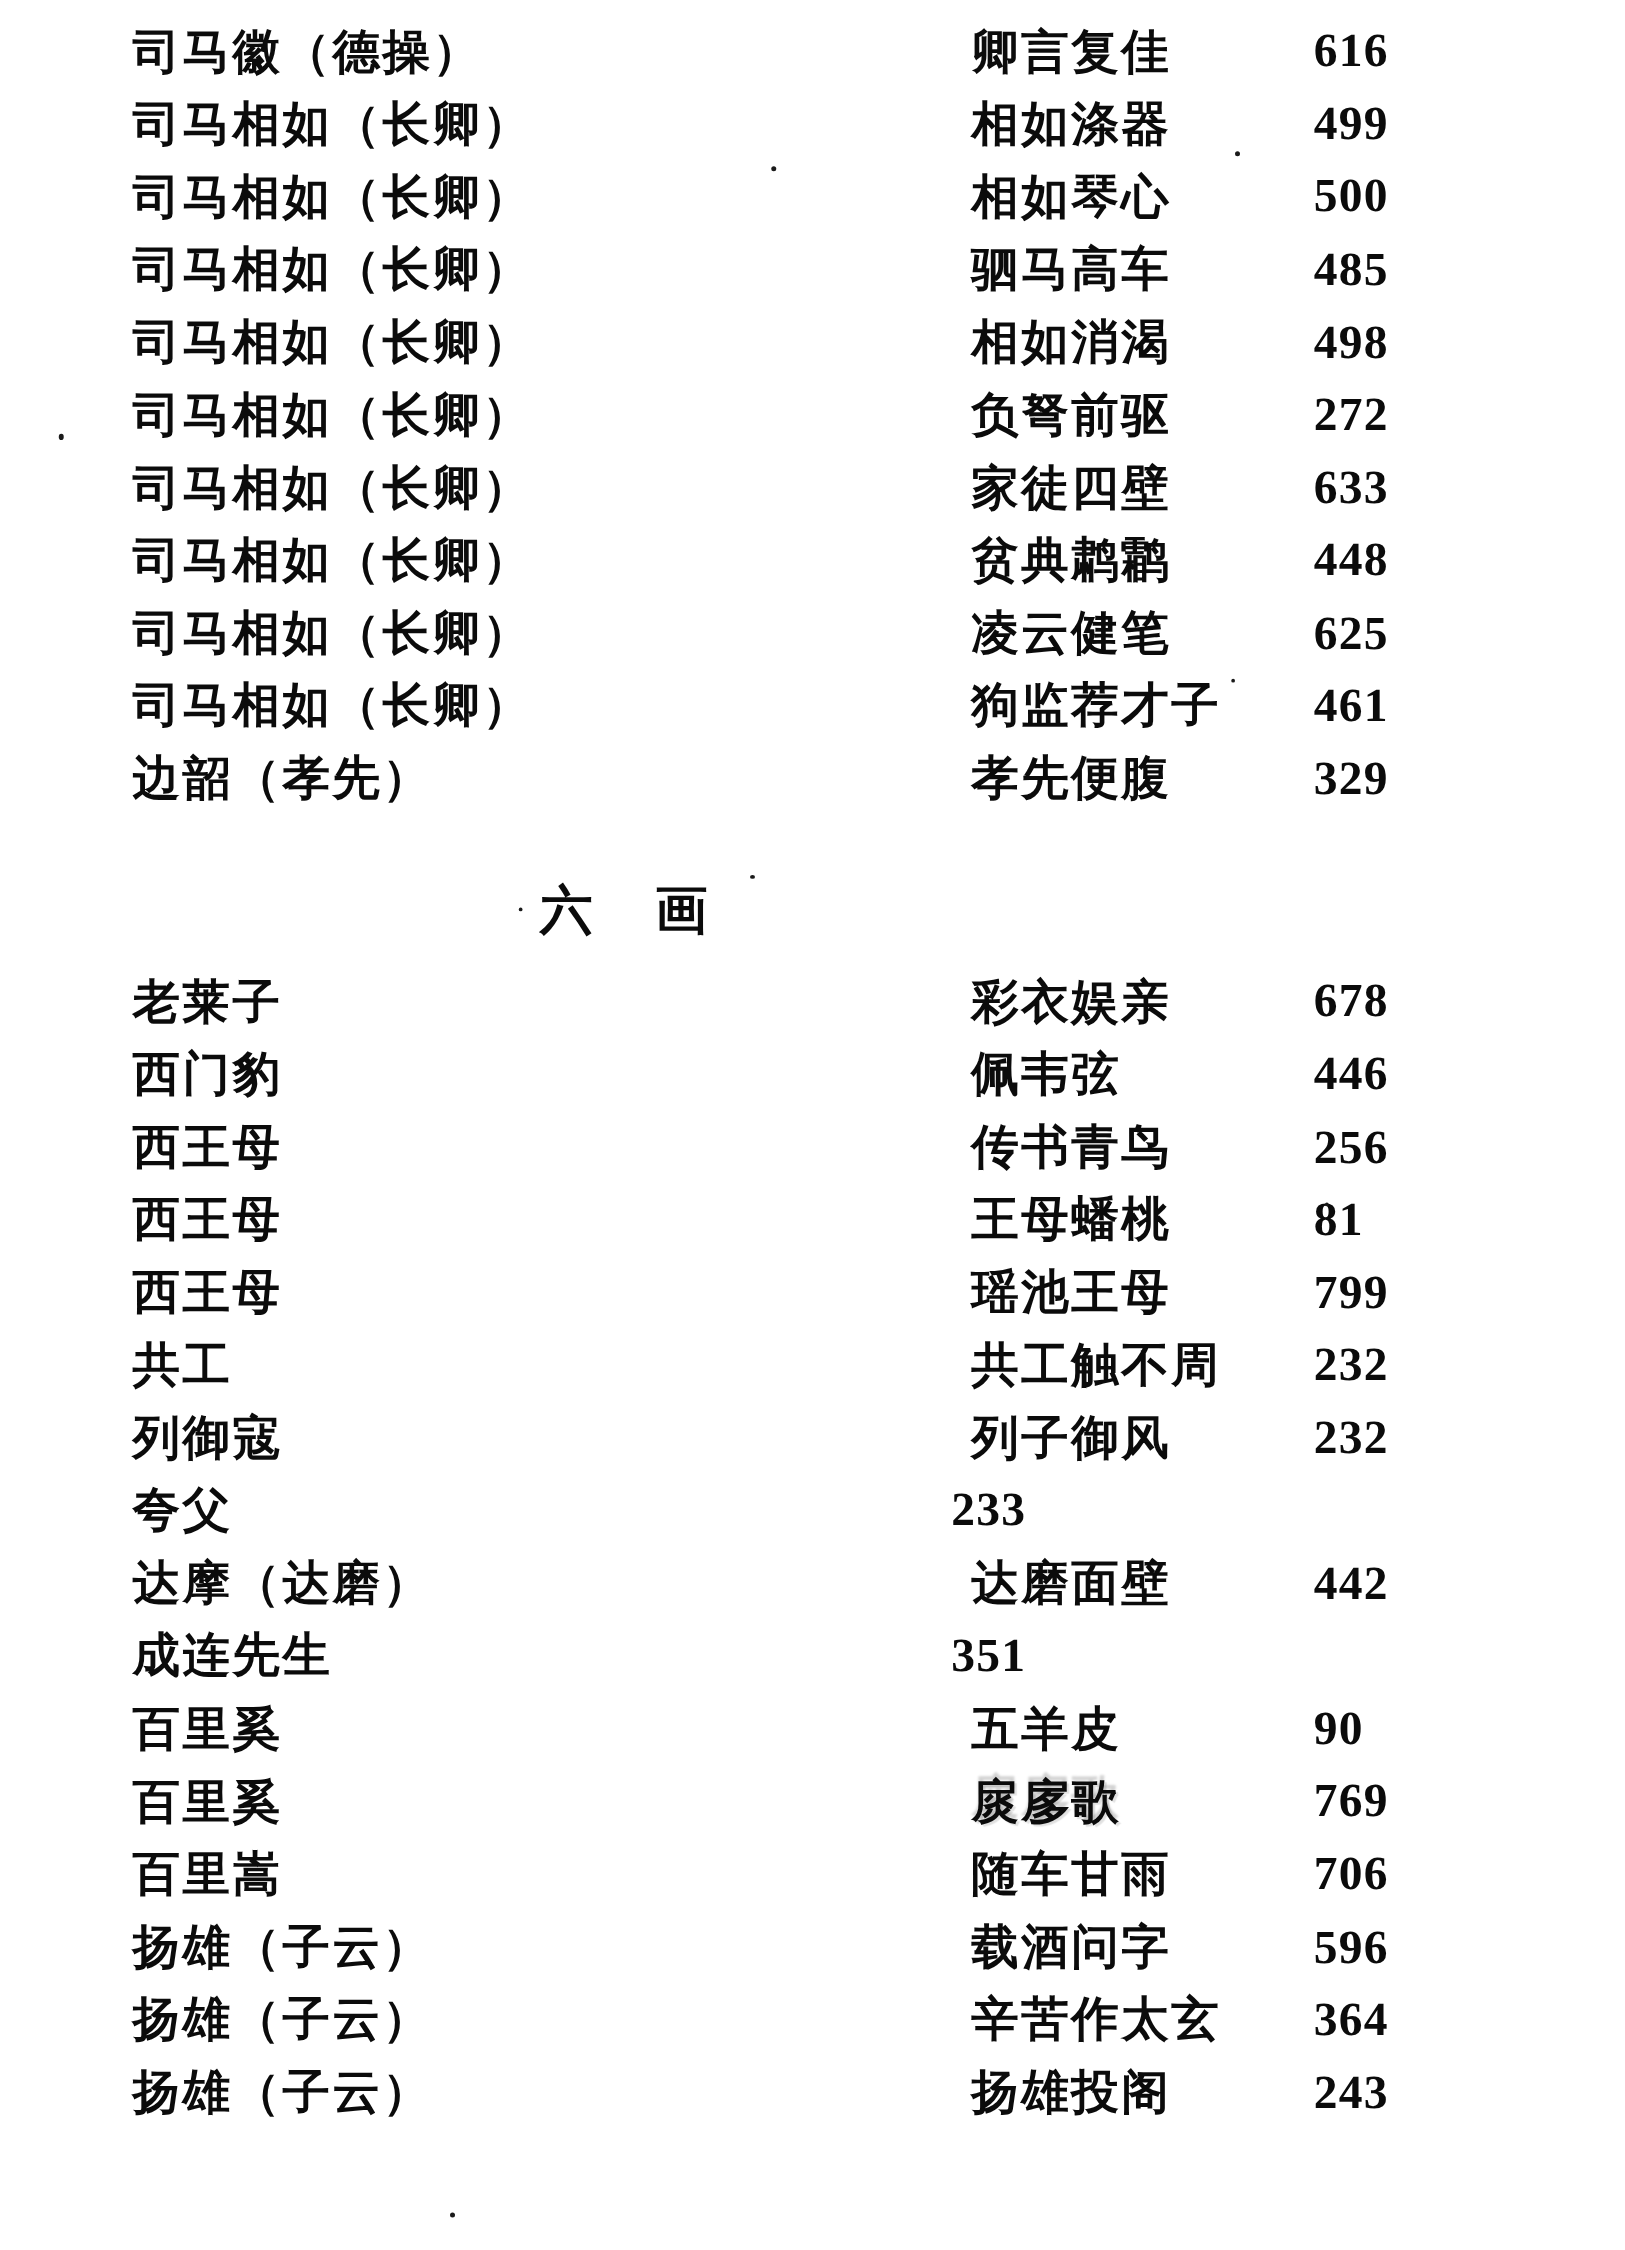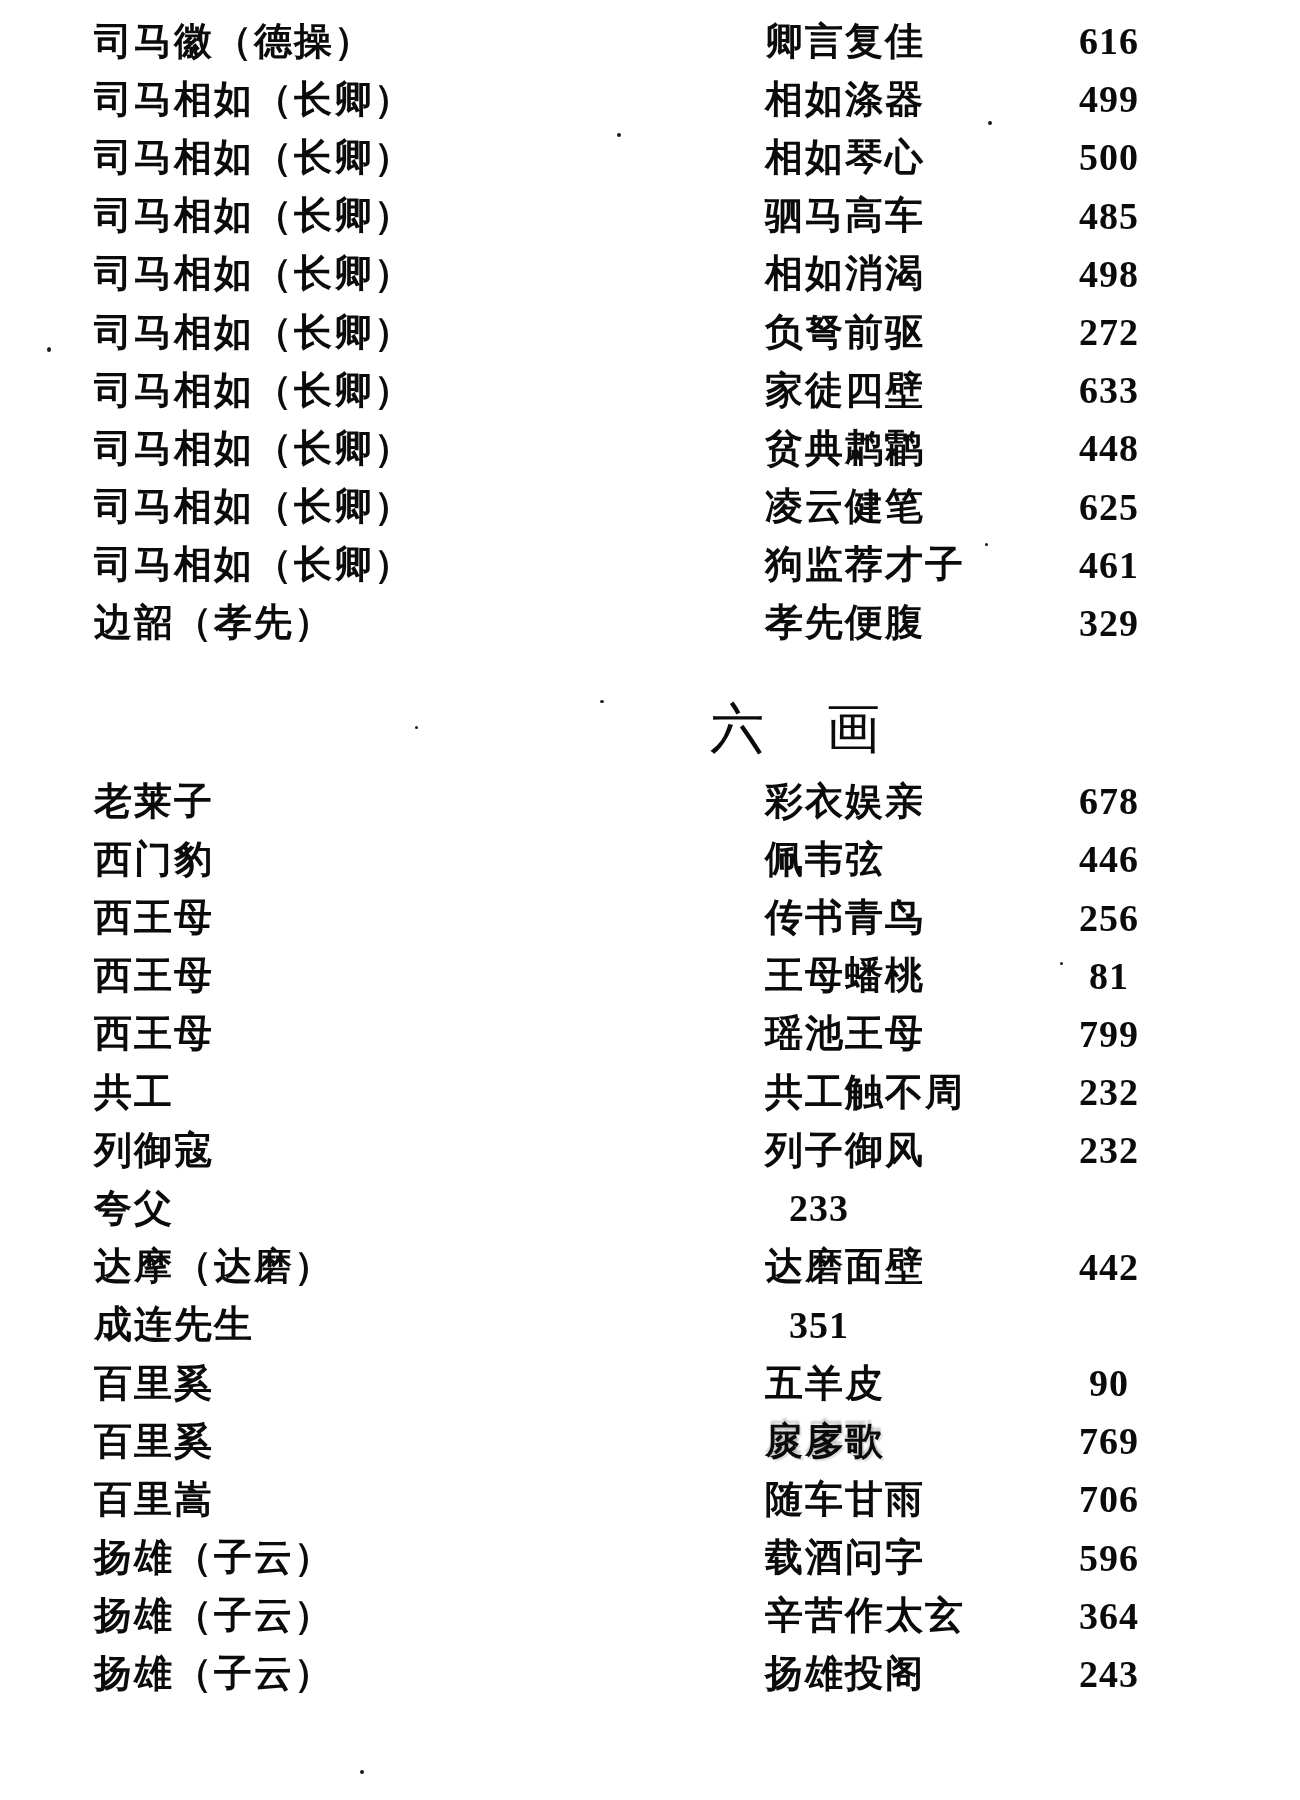--- a/index.html
+++ b/index.html
@@ -10,49 +10,49 @@
     overflow: hidden;
     font-family: "Liberation Serif", "DejaVu Serif", serif;
     color: #0b0b0b;
   }
   .page {
     position: absolute; inset: 0;
     background: #ffffff;
   }
   .content {
     position: absolute;
-    left: 94px; top: 12px;
+    left: 106px; top: 12px;
     width: 1085px;
   }
   .row {
     display: flex;
     align-items: center;
     height: 58.2px;
     font-size: 38px;
     font-weight: 600;
     letter-spacing: 2px;
     white-space: nowrap;
   }
   .person  { width: 655px; }
   .allusion { flex: 1; margin-left: 16px; }
   .pagenum {
     width: 140px;
-    text-align: center;
+    text-align: left;
     font-weight: 600;
     letter-spacing: 1px;
     font-variant-numeric: lining-nums;
   }
   .section-header {
     margin-top: 34px;
     height: 86px;
     line-height: 86px;
     width: 790px;
-    text-align: right;
-    font-size: 54px;
-    font-weight: 400;
+    text-align: center;
+    font-size: 42px;
+    font-weight: 700;
     letter-spacing: 4px;
   }
   .smudged-text {
     filter: blur(0.4px);
     text-shadow: 0 -4px 2px rgba(0,0,0,0.18), 2px 2px 1px rgba(0,0,0,0.12);
   }
   .speck {
     position: absolute;
     background: #1a1a1a;
     border-radius: 50%;

